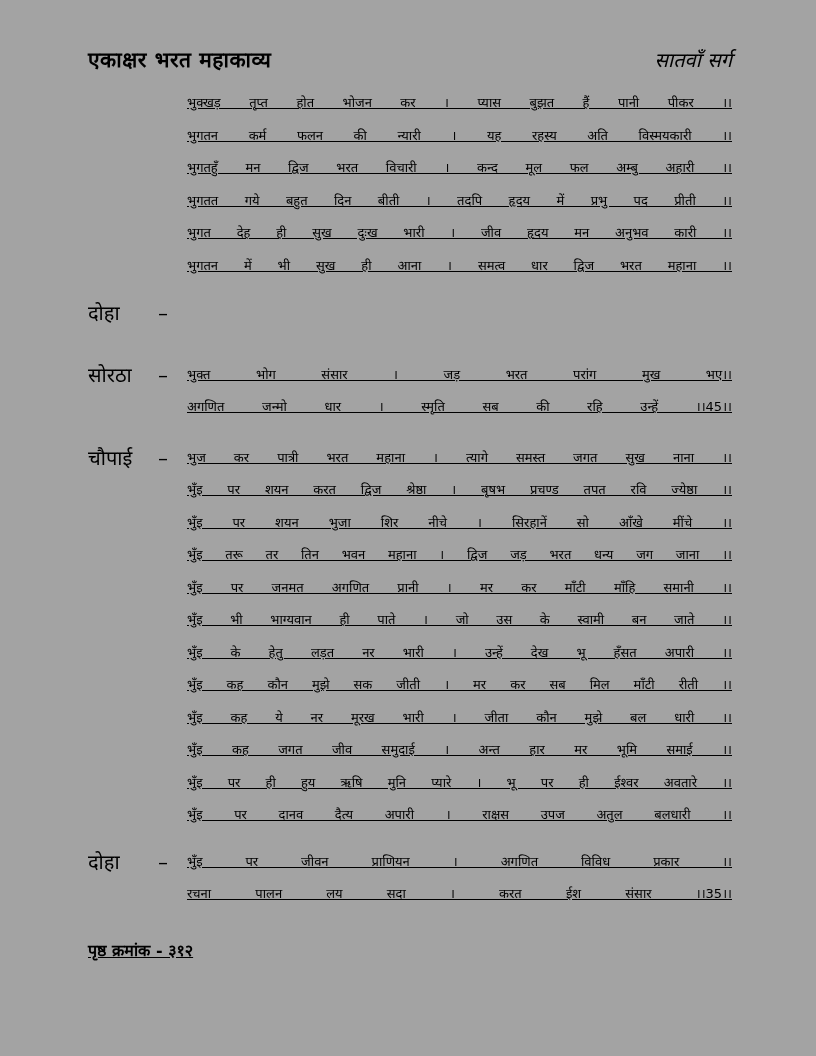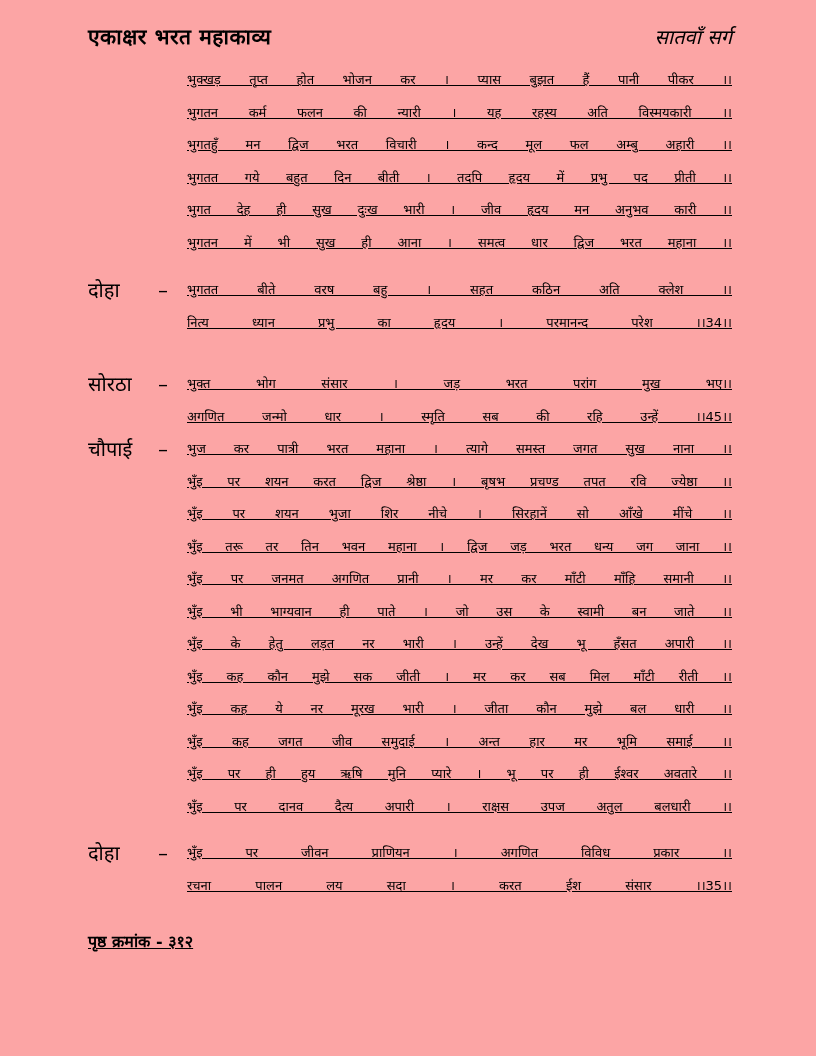--- a/index.html
+++ b/index.html
@@ -5,24 +5,24 @@
   html, body {
     margin: 0;
     padding: 0;
     background: #ffffff;
   }
   .page {
     position: relative;
     width: 816px;
     height: 1056px;
     margin: 0 auto;
-    background: #fca5a5;
+    background: #a3a3a3;
     color: #000000;
     box-sizing: border-box;
-    padding: 22px 84px 0 88px;
+    padding: 45px 84px 0 88px;
     font-family: "DejaVu Sans", sans-serif;
     overflow: hidden;
   }
   .page-header {
     display: flex;
     justify-content: space-between;
     align-items: baseline;
     margin-bottom: 10px;
     height: 32px;
   }
@@ -63,21 +63,21 @@
     font-size: 13px;
     line-height: 32.5px;
     white-space: nowrap;
     text-align: justify;
     text-align-last: justify;
     text-decoration: underline;
     -moz-text-align-last: justify;
   }
   .stanza-0 { margin-bottom: 15px; }
   .stanza-1 { margin-bottom: 29px; }
-  .stanza-2 { }
+  .stanza-2 { margin-bottom: 18px; }
   .stanza-3 { margin-bottom: 14px; }
   .stanza-4 { margin-bottom: 0; }
   .page-footer {
     margin-top: 28px;
     font-size: 16px;
     font-weight: bold;
     line-height: 24px;
     text-decoration: underline;
   }
 </style>
@@ -100,24 +100,20 @@
       <p class="verse-line">भुगतहुँ मन द्विज भरत विचारी । कन्द मूल फल अम्बु अहारी ।।</p>
       <p class="verse-line">भुगतत गये बहुत दिन बीती । तदपि हृदय में प्रभु पद प्रीती ।।</p>
       <p class="verse-line">भुगत देह ही सुख दुःख भारी । जीव हृदय मन अनुभव कारी ।।</p>
       <p class="verse-line">भुगतन में भी सुख ही आना । समत्व धार द्विज भरत महाना ।।</p>
     </div>
   </section>
 
   <section class="stanza stanza-1">
     <div class="stanza-label">दोहा</div>
     <div class="stanza-dash">–</div>
-    <div class="stanza-lines">
-      <p class="verse-line">भुगतत बीते वरष बहु । सहत कठिन अति क्लेश ।।</p>
-      <p class="verse-line">नित्य ध्यान प्रभु का हृदय । परमानन्द परेश ।।34।।</p>
-    </div>
   </section>
 
   <section class="stanza stanza-2">
     <div class="stanza-label">सोरठा</div>
     <div class="stanza-dash">–</div>
     <div class="stanza-lines">
       <p class="verse-line">भुक्त भोग संसार । जड़ भरत परांग मुख भए।।</p>
       <p class="verse-line">अगणित जन्मो धार । स्मृति सब की रहि उन्हें ।।45।।</p>
     </div>
   </section>

